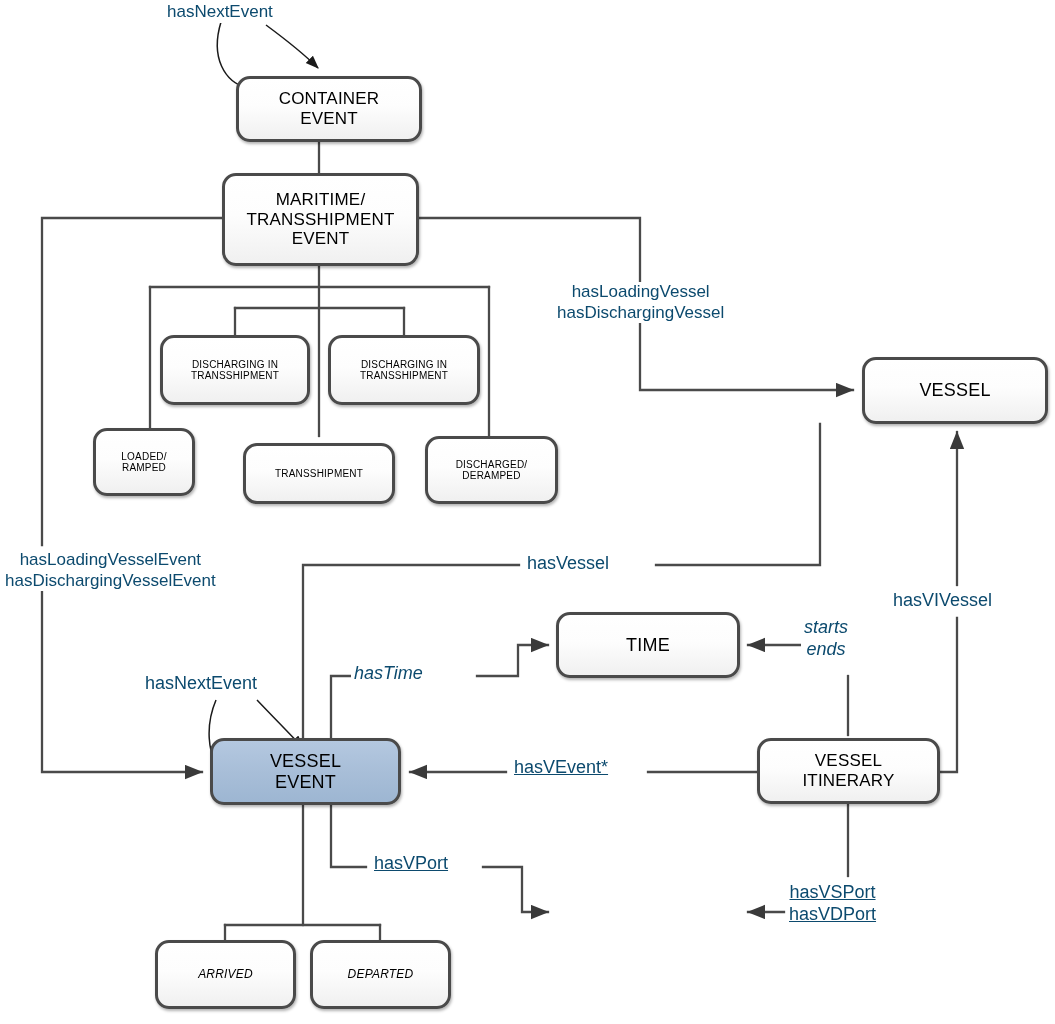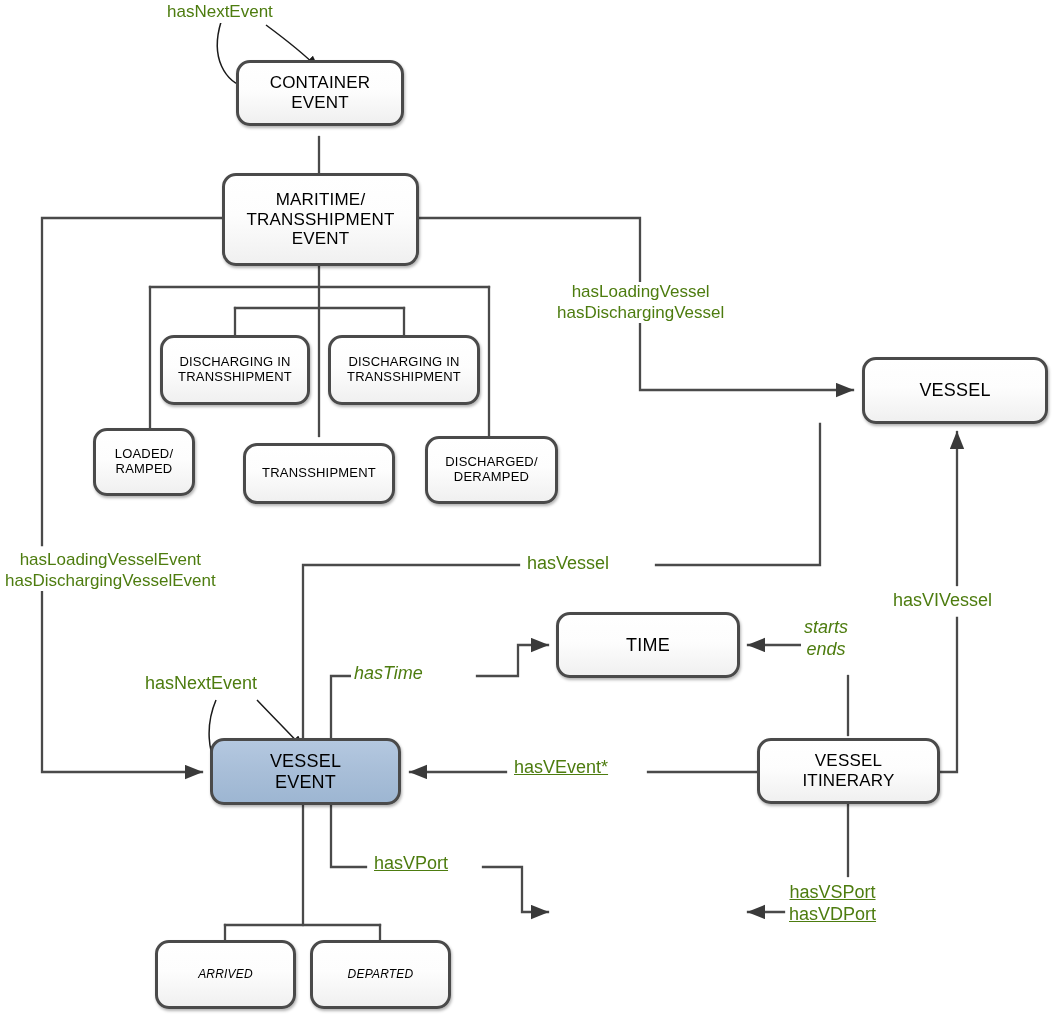--- a/index.html
+++ b/index.html
@@ -38,26 +38,26 @@
     line-height: 1.15;
     letter-spacing: 0.2px;
     font-family: "Liberation Sans", sans-serif;
   }
   .node.highlight {
     background: linear-gradient(to bottom, #b4c8e0 0%, #a8bed8 50%, #9db6d2 100%);
   }
   .node .lbl { display: block; width: 100%; padding: 0 4px; }
   .f18 { font-size: 18px; }
   .f17 { font-size: 17px; }
-  .f13 { font-size: 13px; }
+  .f13 { font-size: 10px; }
   .f12 { font-size: 12px; font-style: italic; }
   .edge-label {
     position: absolute;
     font-family: "Liberation Sans", sans-serif;
-    color: #4d7c0f;
+    color: #0c4a6e;
     white-space: pre;
     line-height: 1.22;
     background: #ffffff;
     padding: 0 3px;
   }
   .el-17 { font-size: 17px; }
   .el-18 { font-size: 18px; }
   .el-ital { font-style: italic; }
   .el-under { text-decoration: underline; }
   .el-center { text-align: center; }
@@ -129,21 +129,21 @@
     <g stroke="#1a1a1a" stroke-width="1.5" fill="none">
 
       <path d="M221,22 C210,58 225,82 247,88"></path>
       <path d="M266,25 C289,42 305,55 318,68" marker-end="url(#arrowheadthin)"></path>
 
       <path d="M216,700 C205,726 208,752 219,772"></path>
       <path d="M257,700 C277,721 290,734 303,748" marker-end="url(#arrowheadthin)"></path>
     </g>
   </svg>
 
-  <div class="node f17" style="left:236px; top:60px; width:168px; height:66px;">
+  <div class="node f17" style="left:236px; top:76px; width:186px; height:66px;">
     <span class="lbl">CONTAINER<br>EVENT</span>
   </div>
 
   <div class="node f17" style="left:222px; top:173px; width:197px; height:93px;">
     <span class="lbl">MARITIME/<br>TRANSSHIPMENT<br>EVENT</span>
   </div>
 
   <div class="node f13" style="left:160px; top:335px; width:150px; height:70px;">
     <span class="lbl">DISCHARGING IN<br>TRANSSHIPMENT</span>
   </div>

